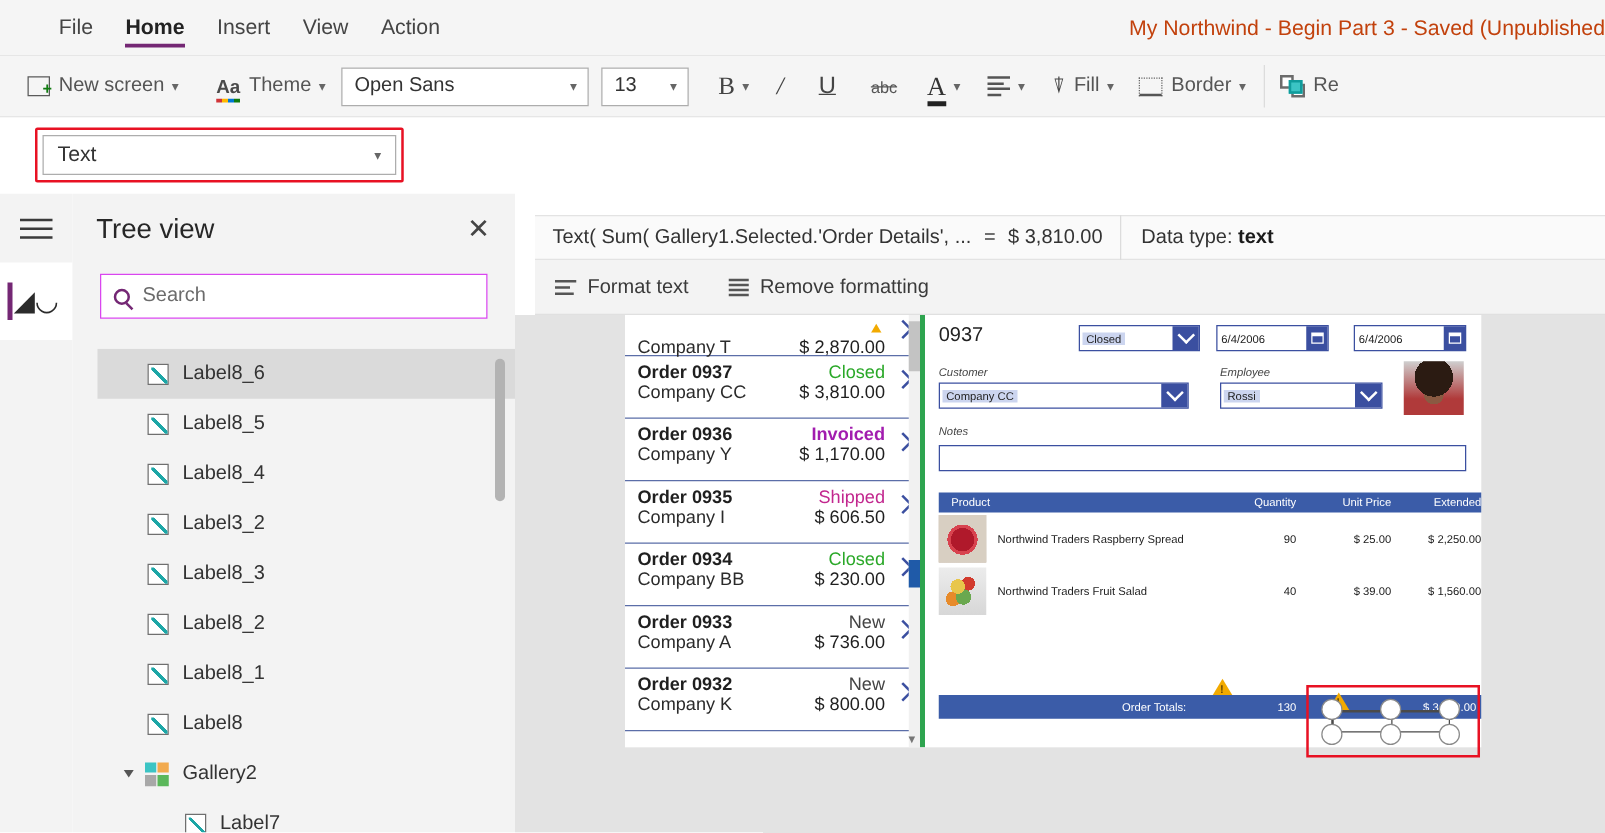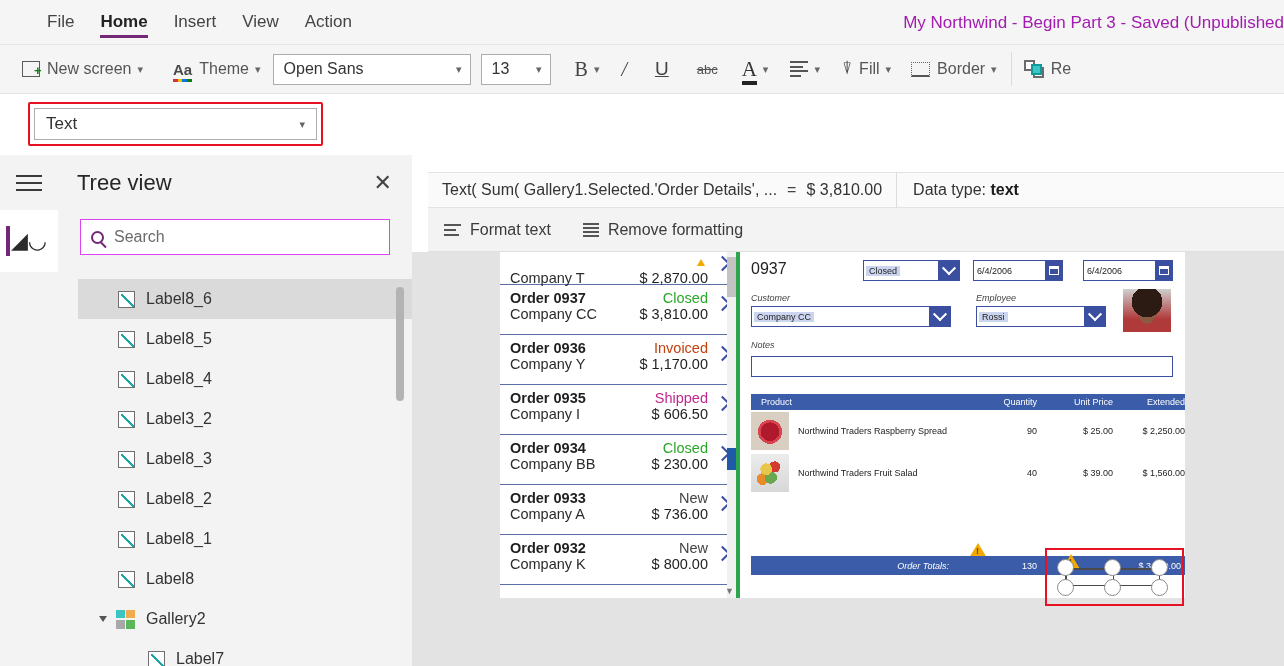--- a/index.html
+++ b/index.html
@@ -24,21 +24,21 @@
     font-size: 17px; color: #444; padding: 0 13px; height: 45px;
     display: flex; align-items: center; position: relative; cursor: default;
   }
   .menu-item.active { font-weight: bold; color: #222; }
   .menu-item.active::after {
     content: ""; position: absolute; left: 13px; right: 13px; bottom: 7px;
     height: 3px; background: #742774;
   }
   .app-title {
     position: absolute; right: 0; top: 0; height: 45px;
-    display: flex; align-items: center; font-size: 17px; color: #a21caf;
+    display: flex; align-items: center; font-size: 17px; color: #c2410c;
     white-space: nowrap; padding-right: 0px;
   }
 
   
   .ribbon {
     position: absolute; left: 0; top: 45px; width: 1284px; height: 49px;
     background: #f5f5f5; border-bottom: 1px solid #e1e1e1;
     display: flex; align-items: center;
   }
   .rb { display: flex; align-items: center; color: #555; font-size: 16px;
@@ -256,21 +256,21 @@
   .pimg.jam { background: radial-gradient(circle at 50% 52%, #b0192b 0 34%, #d8434f 34% 44%, #d8cfc2 44% 100%),
                           linear-gradient(#cbbdab,#b6a694); }
   .pimg.salad { background: radial-gradient(circle at 40% 40%, #e8c64a 0 18%, transparent 18%),
                             radial-gradient(circle at 62% 34%, #d23b2e 0 16%, transparent 16%),
                             radial-gradient(circle at 52% 62%, #6aa84f 0 20%, transparent 20%),
                             radial-gradient(circle at 30% 66%, #e78b2b 0 16%, transparent 16%),
                             linear-gradient(#ececec,#d7d7d7); }
 
   .totrow { position: absolute; left: 11px; top: 304px; width: 441px; height: 19px; background: #3b5ca8;
             display:flex; align-items:center; color:#fff; font-size:9px; }
-  .totrow .t1 { width: 208px; text-align: right; padding-right: 10px; font-style: italic; }
+  .totrow .t1 { width: 208px; text-align: right; padding-right: 10px; }
   .totrow .t2 { width: 78px; text-align: right; }
   .totrow .t3 { width: 76px; }
   .totrow .t4 { width: 72px; text-align: right; padding-right: 4px; }
 
   .warn-tri { position: absolute; width:0; height:0; border-left:9px solid transparent;
               border-right:9px solid transparent; border-bottom:15px solid #f2aa00; }
   .warn-tri::after { content:"!"; position:absolute; left:-2px; top:4px; font-size:9px; color:#6b4b00;
                      font-weight:bold; line-height:9px; }
 
   
@@ -523,21 +523,21 @@
           <div class="r2">
             <span class="g-comp">Company CC</span>
             <span class="g-amt">$ 3,810.00</span>
           </div>
           <span class="chev"></span>
         </div>
 
         <div class="grow">
           <div class="r1">
             <span class="g-order">Order 0936</span>
-            <span class="g-status" style="color:#c2410c;">Invoiced</span>
+            <span class="g-status" style="color:#a21caf;font-weight:bold;">Invoiced</span>
           </div>
           <div class="r2">
             <span class="g-comp">Company Y</span>
             <span class="g-amt">$ 1,170.00</span>
           </div>
           <span class="chev"></span>
         </div>
 
         <div class="grow">
           <div class="r1">

